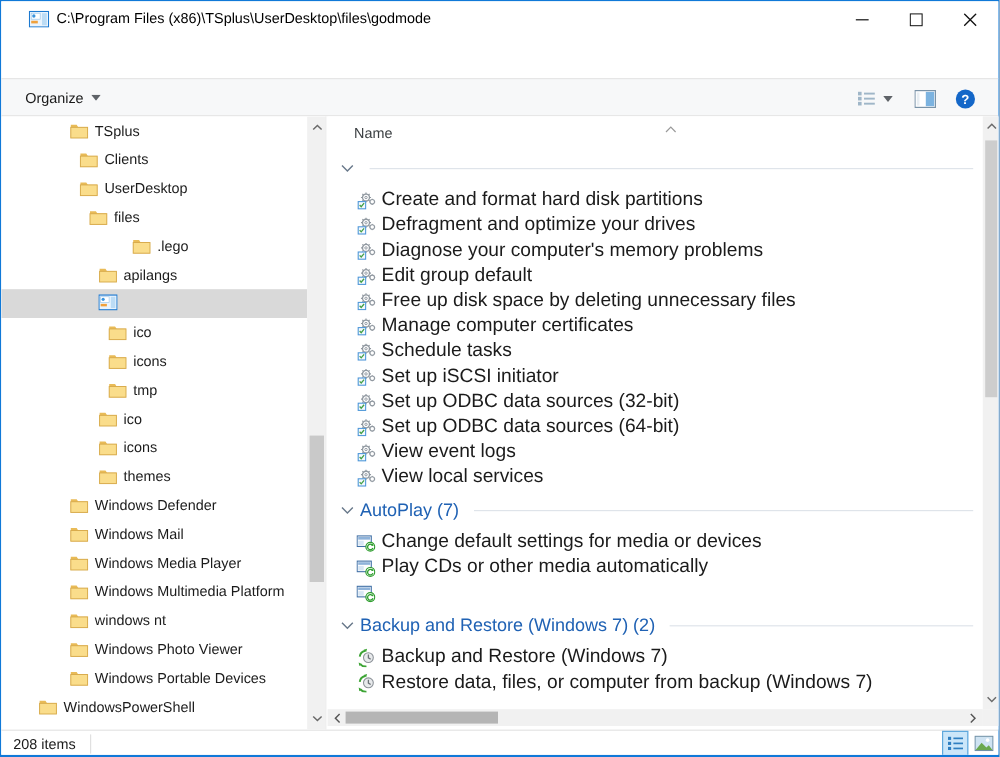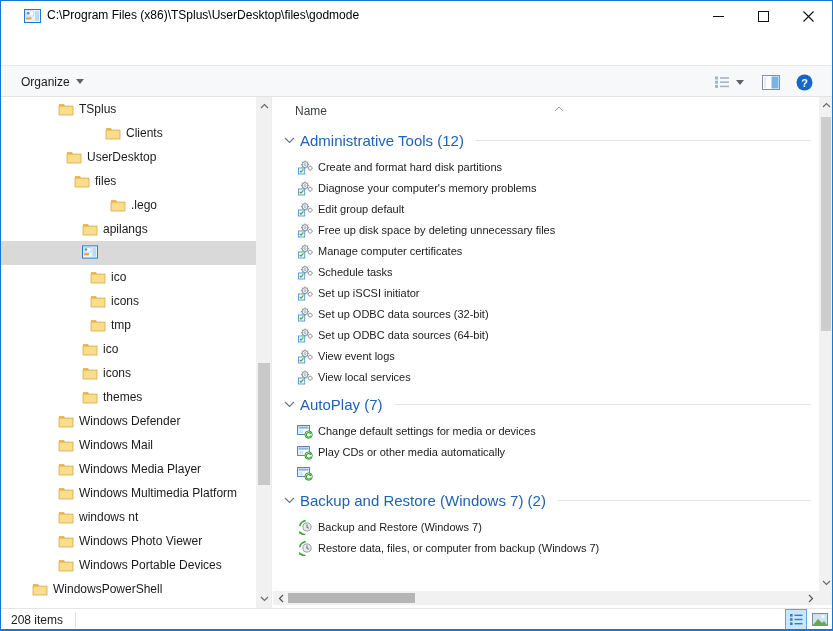--- a/index.html
+++ b/index.html
@@ -65,21 +65,21 @@
   #col-name{position:absolute;left:22px;top:7px;font-size:12px;color:#3c4043;}
   #sort-chev{position:absolute;left:281px;top:1px;}
   #groups{position:absolute;left:0;top:26px;width:546px;height:464px;overflow:hidden;}
   .group-header{margin-top:6px;height:22px;display:flex;align-items:center;}
   .g-chev{margin-left:11px;width:12px;flex:0 0 auto;display:inline-flex;}
   .g-title{margin-left:4px;font-size:15px;color:#2062b4;white-space:nowrap;}
   .g-rule{flex:1;border-top:1px solid #dfe4ea;margin-left:12px;margin-right:8px;}
   .g-items{padding-top:5px;}
   .list-item{height:21px;display:flex;align-items:center;}
   .li-icon{margin-left:24px;width:16px;height:16px;flex:0 0 auto;display:inline-flex;}
-  .li-label{margin-left:5px;font-size:11px;color:#1b1b1b;white-space:nowrap;}
+  .li-label{margin-left:5px;font-size:16px;color:#1b1b1b;white-space:nowrap;}
 
   
   #statusbar{position:absolute;left:0;top:607px;right:0;height:22px;background:#fff;border-top:1px solid #e4e4e4;}
   #items-count{position:absolute;left:10px;top:4px;font-size:12px;color:#1a1a1a;}
   #status-sep{position:absolute;left:74px;top:3px;width:1px;height:16px;background:#e0e0e0;}
   #details-view-btn{position:absolute;left:784px;top:0px;width:22px;height:21px;border:1px solid #5fa8dc;background:#cbe6f9;display:flex;align-items:center;justify-content:center;}
   #thumbs-view-btn{position:absolute;left:810px;top:3px;width:18px;height:15px;display:flex;align-items:center;justify-content:center;}
 </style>
 </head>
 <body>
@@ -222,21 +222,21 @@
       <div id="tree-items">
           <div class="tree-row" style="padding-left: 57px;">
             <span class="t-icon">
               <svg width="16" height="16" viewBox="0 0 16 16">
                 <path d="M1 3h4.9l1.3 2H15v9H1z" fill="#e9bb57"></path>
                 <rect x="1" y="5.1" width="14" height="8.9" fill="#fadd8b" stroke="#d8ab4b" stroke-width="0.8"></rect>
               </svg>
             </span>
             <span class="t-label">TSplus</span>
           </div>
-          <div class="tree-row" style="padding-left: 104px;">
+          <div class="tree-row" style="padding-left: 65px;">
             <span class="t-icon">
               <svg width="16" height="16" viewBox="0 0 16 16">
                 <path d="M1 3h4.9l1.3 2H15v9H1z" fill="#e9bb57"></path>
                 <rect x="1" y="5.1" width="14" height="8.9" fill="#fadd8b" stroke="#d8ab4b" stroke-width="0.8"></rect>
               </svg>
             </span>
             <span class="t-label">Clients</span>
           </div>
           <div class="tree-row" style="padding-left: 65px;">
             <span class="t-icon">
@@ -446,39 +446,54 @@
         </span>
         <span id="col-name">Name</span>
       </div>
       <div id="groups">
           <div class="group-header">
             <span class="g-chev">
               <svg width="11" height="7">
                 <path d="M1 1l4.5 4.5L10 1" fill="none" stroke="#68788a" stroke-width="1.2"></path>
               </svg>
             </span>
-            <span class="g-title">Administrative Tools (12)</span>
             <span class="g-rule"></span>
           </div>
           <div class="g-items">
             <div class="list-item">
               <span class="li-icon">
                 <svg width="16" height="16" viewBox="0 0 16 16">
                   <g stroke="#9199a1" fill="none">
                     <circle cx="8" cy="5.6" r="2.9" stroke-width="1.1"></circle>
                     <circle cx="8" cy="5.6" r="1" stroke-width="0.8"></circle>
                     <path stroke-width="1" d="M8 1.4v1.3M8 8.5v1.3M3.8 5.6h1.3M10.9 5.6h1.3M5 2.6l0.9 0.9M10.1 7.7l0.9 0.9M11 2.6l-0.9 0.9M5.9 7.7L5 8.6"></path>
                     <circle cx="13.2" cy="9.2" r="1.9" stroke-width="0.9"></circle>
                     <path stroke-width="0.8" d="M13.2 6.6v0.9M13.2 10.9v0.9M10.6 9.2h0.9M14.9 9.2h0.9"></path>
                   </g>
                   <rect x="1.5" y="9" width="6.2" height="6" fill="#f4f9fe" stroke="#4e97d8" stroke-width="0.9"></rect>
                   <path d="M2.7 11.8l1.3 1.4 2.4-2.9" stroke="#43a047" fill="none" stroke-width="1.1"></path>
                 </svg>
               </span>
               <span class="li-label">Create and format hard disk partitions</span>
+            </div>
+            <div class="list-item">
+              <span class="li-icon">
+                <svg width="16" height="16" viewBox="0 0 16 16">
+                  <g stroke="#9199a1" fill="none">
+                    <circle cx="8" cy="5.6" r="2.9" stroke-width="1.1"></circle>
+                    <circle cx="8" cy="5.6" r="1" stroke-width="0.8"></circle>
+                    <path stroke-width="1" d="M8 1.4v1.3M8 8.5v1.3M3.8 5.6h1.3M10.9 5.6h1.3M5 2.6l0.9 0.9M10.1 7.7l0.9 0.9M11 2.6l-0.9 0.9M5.9 7.7L5 8.6"></path>
+                    <circle cx="13.2" cy="9.2" r="1.9" stroke-width="0.9"></circle>
+                    <path stroke-width="0.8" d="M13.2 6.6v0.9M13.2 10.9v0.9M10.6 9.2h0.9M14.9 9.2h0.9"></path>
+                  </g>
+                  <rect x="1.5" y="9" width="6.2" height="6" fill="#f4f9fe" stroke="#4e97d8" stroke-width="0.9"></rect>
+                  <path d="M2.7 11.8l1.3 1.4 2.4-2.9" stroke="#43a047" fill="none" stroke-width="1.1"></path>
+                </svg>
+              </span>
+              <span class="li-label">Defragment and optimize your drives</span>
             </div>
             <div class="list-item">
               <span class="li-icon">
                 <svg width="16" height="16" viewBox="0 0 16 16">
                   <g stroke="#9199a1" fill="none">
                     <circle cx="8" cy="5.6" r="2.9" stroke-width="1.1"></circle>
                     <circle cx="8" cy="5.6" r="1" stroke-width="0.8"></circle>
                     <path stroke-width="1" d="M8 1.4v1.3M8 8.5v1.3M3.8 5.6h1.3M10.9 5.6h1.3M5 2.6l0.9 0.9M10.1 7.7l0.9 0.9M11 2.6l-0.9 0.9M5.9 7.7L5 8.6"></path>
                     <circle cx="13.2" cy="9.2" r="1.9" stroke-width="0.9"></circle>
                     <path stroke-width="0.8" d="M13.2 6.6v0.9M13.2 10.9v0.9M10.6 9.2h0.9M14.9 9.2h0.9"></path>

